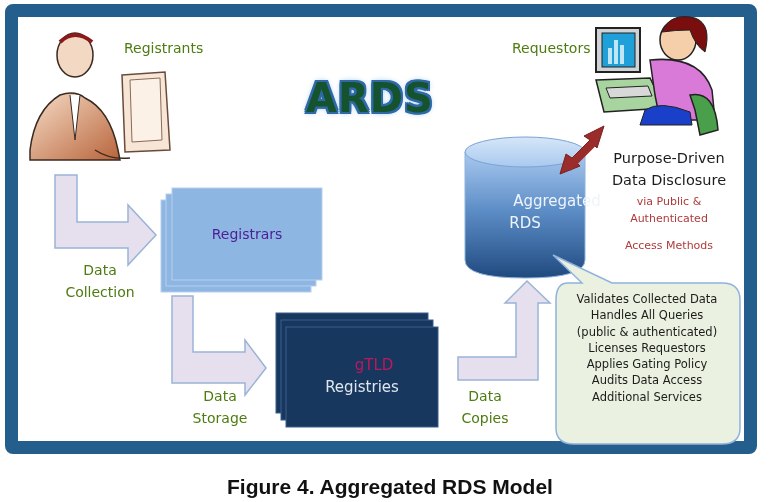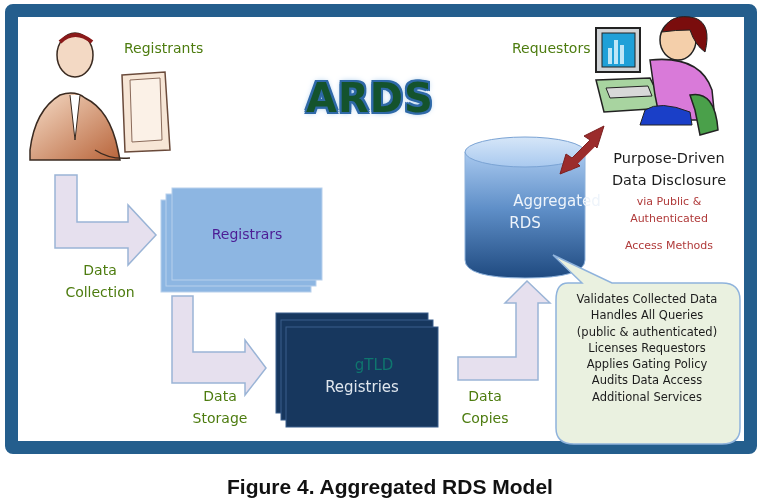--- a/index.html
+++ b/index.html
@@ -90,21 +90,21 @@
 
   <path d="M568 283 L582 283 L553 255 L612 283 L722 283 Q740 283 740 300 L740 428 Q740 444 722 444 L574 444 Q556 444 556 428 L556 300 Q556 283 568 283 Z" fill="#eaf1e0" stroke="#8fb3dc" stroke-width="1.5"></path>
 </svg>
 
 <div class="ards">ARDS</div>
 
 <div class="lbl" style="left:124px; top:40px; font-size:14px;">Registrants</div>
 <div class="lbl" style="left:512px; top:40px; font-size:14px;">Requestors</div>
 
 <div class="lbl" style="left:172px; width:150px; top:226px; font-size:14px; color:#4c1d95;">Registrars</div>
-<div class="lbl" style="left:286px; width:176px; top:356px; font-size:15px; color:#0f766e;">gTLD</div>
+<div class="lbl" style="left:286px; width:176px; top:356px; font-size:15px; color:#be185d;">gTLD</div>
 <div class="lbl" style="left:286px; width:152px; top:378px; font-size:15px; color:#dfe6ee;">Registries</div>
 <div class="lbl" style="left:465px; width:120px; top:192px; font-size:15px; color:#eef4fb;padding-left:32px;">Aggregated</div>
 <div class="lbl" style="left:465px; width:120px; top:214px; font-size:15px; color:#eef4fb;">RDS</div>
 
 <div class="lbl" style="left:60px; width:80px; top:262px; font-size:14px;">Data</div>
 <div class="lbl" style="left:55px; width:90px; top:284px; font-size:14px;">Collection</div>
 <div class="lbl" style="left:180px; width:80px; top:388px; font-size:14px;">Data</div>
 <div class="lbl" style="left:180px; width:80px; top:410px; font-size:14px;">Storage</div>
 <div class="lbl" style="left:445px; width:80px; top:388px; font-size:14px;">Data</div>
 <div class="lbl" style="left:445px; width:80px; top:410px; font-size:14px;">Copies</div>

